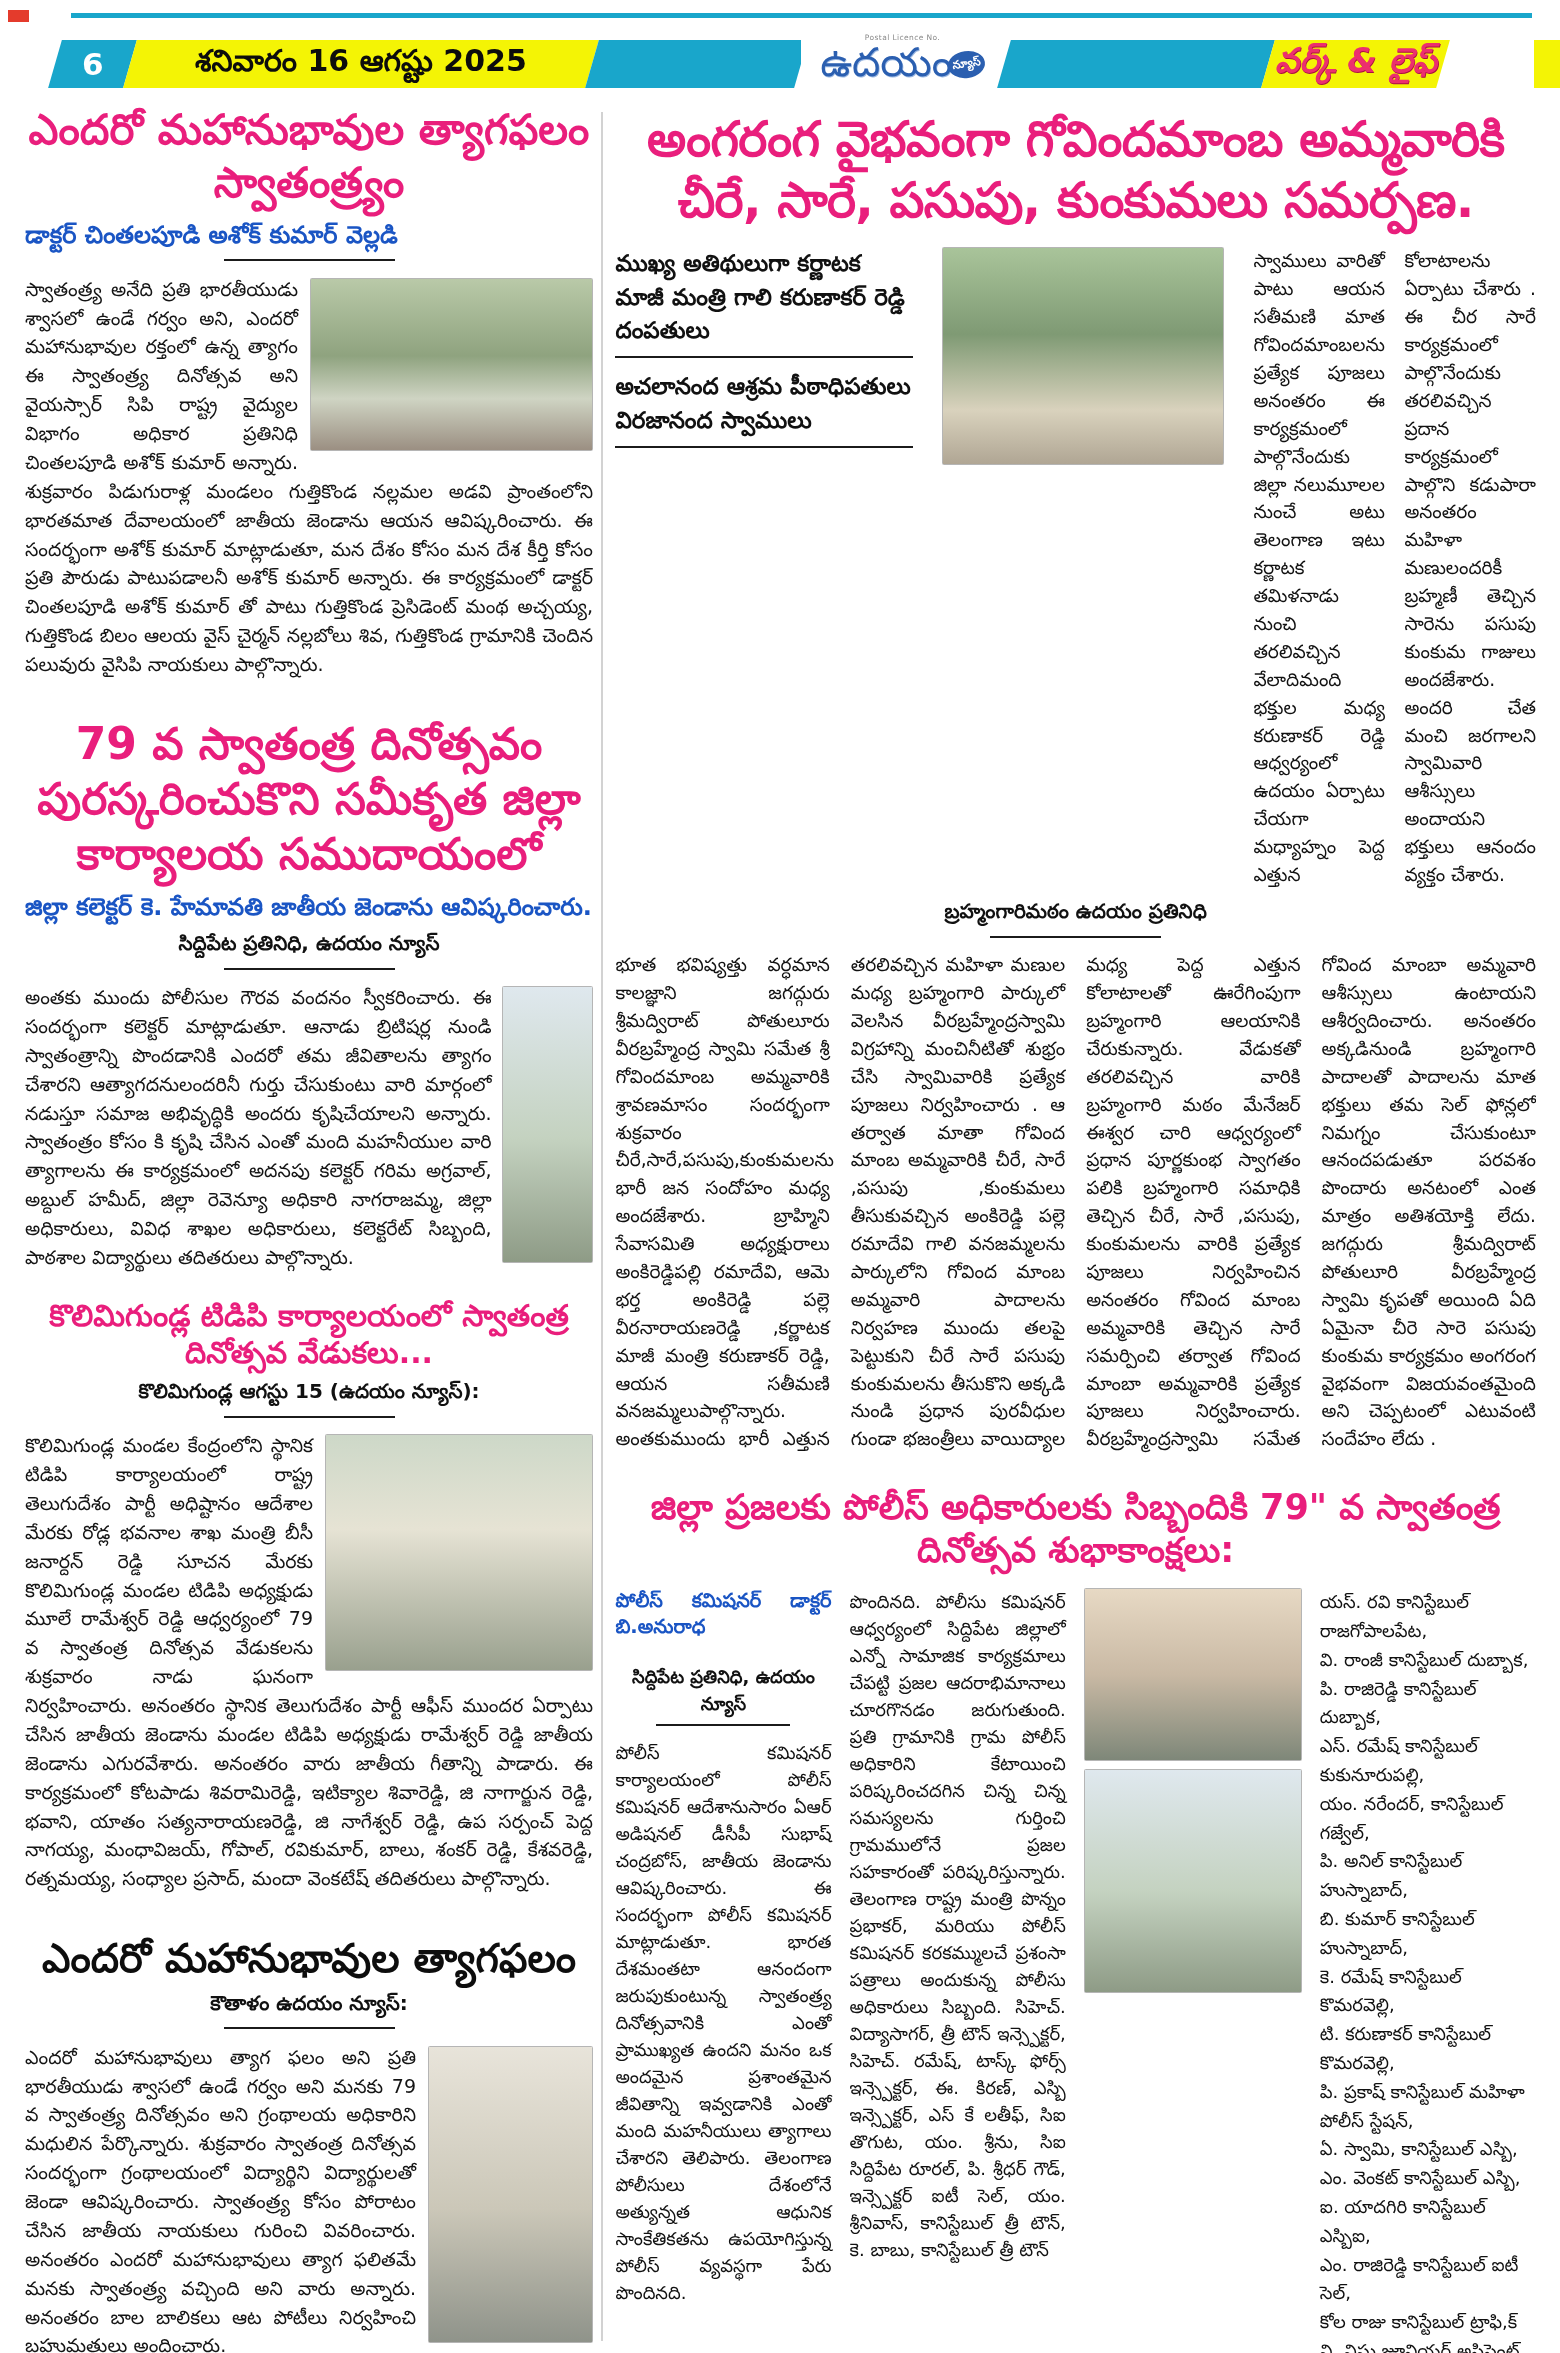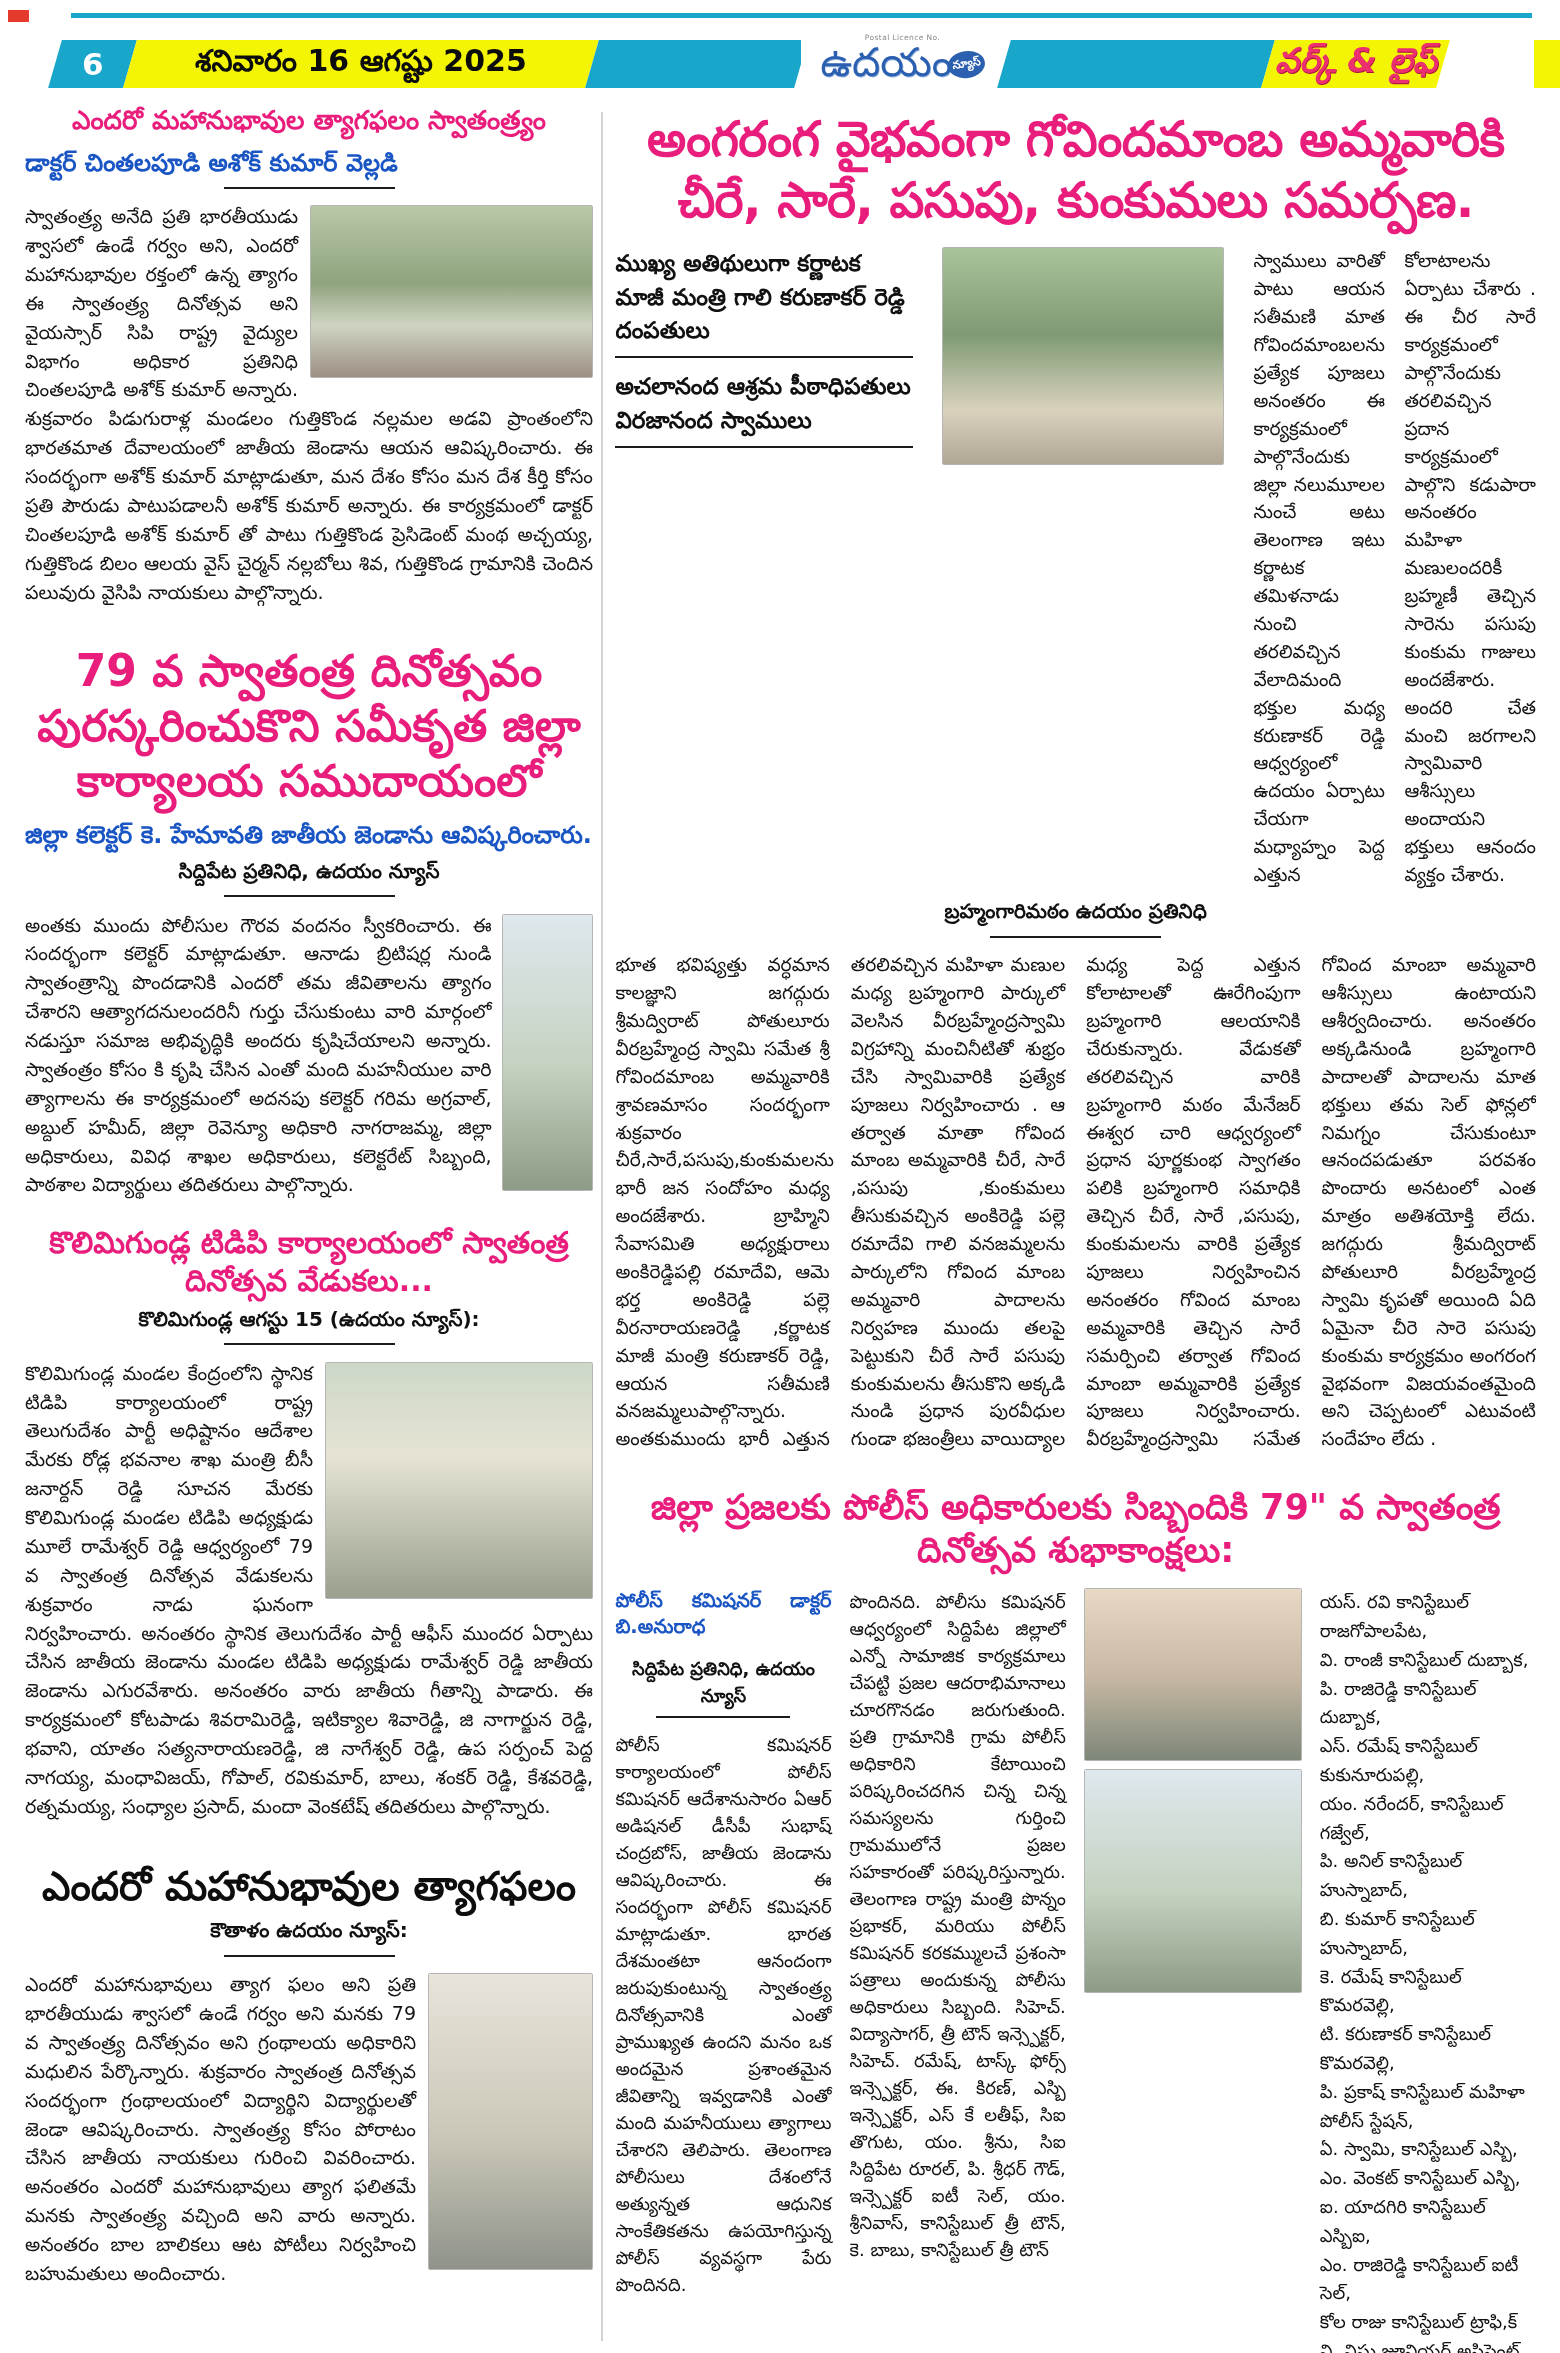--- a/index.html
+++ b/index.html
@@ -54,28 +54,28 @@
   .main-subs{width:298px;flex:none}
   .main-sub{font-weight:bold;font-size:23px;line-height:1.45;border-bottom:2.2px solid #1b1b1b;padding-bottom:9px;margin-bottom:12px}
   .main-photo{width:282px;height:218px;flex:none}
   .main-topcols{flex:1;column-count:2;column-gap:19.4px;font-size:18.6px;line-height:1.5;text-align:justify}
   .main-date{font-size:20px}
   .main-body{column-count:4;column-gap:21px;font-size:18.6px;line-height:1.5;text-align:justify;margin-top:10.4px}
 
   .police-head{font-size:35px;margin:7.5px 0 15px}
   .police-grid{display:flex;gap:18px}
   .police-col{flex:1;min-width:0;font-size:18px;line-height:1.5;text-align:justify}
-  .police-sub{font-size:19.4px;margin-bottom:14px}
+  .police-sub{font-size:19.4px;margin-bottom:22px}
   .police-photos{flex:none;width:218px;display:flex;flex-direction:column;gap:7.5px}
   .police-ph1{width:218px;height:173px}
   .police-ph2{width:218px;height:224px}
   .names{font-size:18px;line-height:1.6;text-align:left}
 
   
-  .a-head{font-size:26px}
+  .a-head{font-size:42px}
   .a-sub{font-size:24px;margin-top:10.4px}
   .a-photo{float:right;width:283px;height:173px;margin:3px 0 7.5px 12px}
   .b-head{font-size:44px;margin-top:12px}
   .b-photo{float:right;width:91px;height:277px;margin:3px 0 7.5px 10.4px}
   .c-head{font-size:30px}
   .c-photo{float:right;width:268px;height:237px;margin:3px 0 7.5px 12px}
   .d-head{font-size:40px;margin-top:15px}
   .d-photo{float:right;width:165px;height:297px;margin:3px 0 7.5px 12px}
 </style>
 </head>

